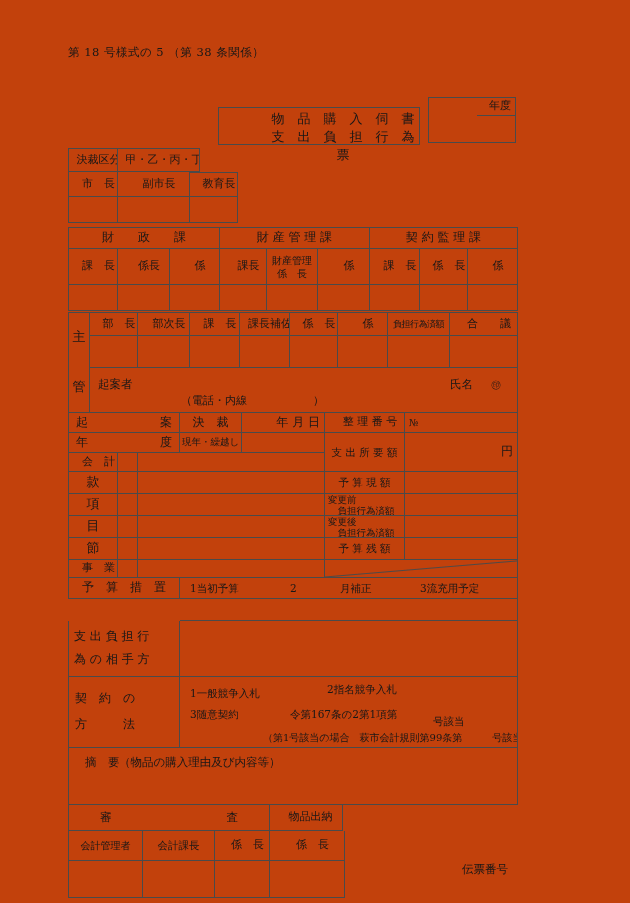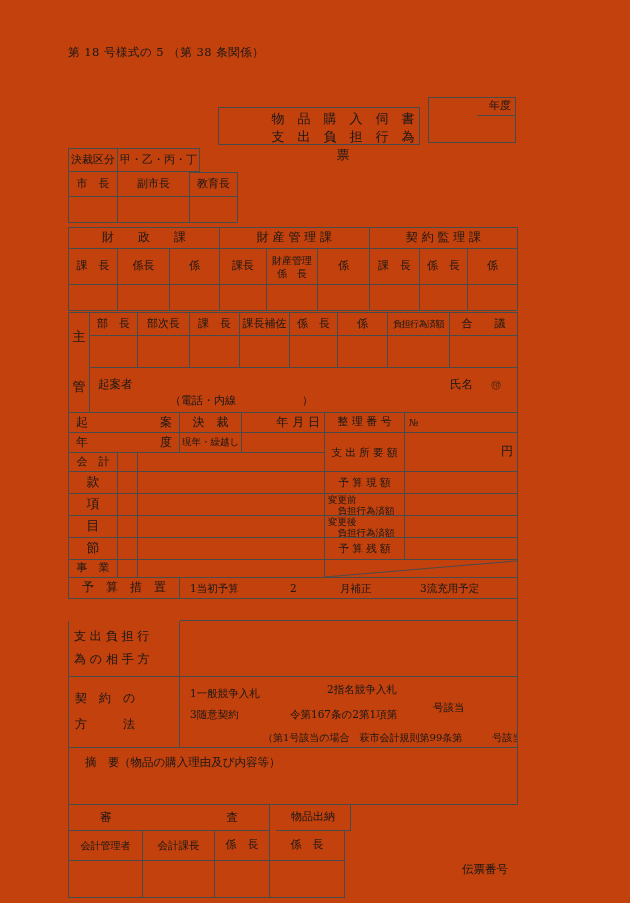--- a/index.html
+++ b/index.html
@@ -17,21 +17,21 @@
   .bt { border-top:1px solid var(--ln); }
   .bl { border-left:1px solid var(--ln); }
   .box { position:absolute; box-sizing:border-box; border:1px solid var(--ln);padding-left:48px; }
   .txt { position:absolute; font-size:12px; white-space:nowrap; color:var(--tx); }
   .left  { justify-content:flex-start; }
   .right { justify-content:flex-end; }
   .col   { flex-direction:column; }
   .pre   { white-space:pre-line; text-align:center; line-height:13px; }
   .preL  { white-space:pre-line; text-align:left; line-height:11px; justify-content:flex-start; padding-left:3px; }
   .fs9  { font-size:9px; }  .fs95 { font-size:9.5px; } .fs10 { font-size:10px; }
-  .fs105{ font-size:10.5px;} .fs11 { font-size:11px; }  .fs115{ font-size:11.5px; }
+  .fs105{ font-size:10.5px;} .fs11 { font-size:11px;padding-left:11px; }  .fs115{ font-size:11.5px; }
   .fs13 { font-size:13px; }
   .pad4 { padding:0 4px; }
   .rel span.abs { position:absolute; }
   svg.diag { position:absolute; left:0; top:0; width:100%; height:100%; }
 </style>
 </head>
 <body>
 
 <div id="page">
 
@@ -179,31 +179,31 @@
 
   <div class="cell bl col" style="left:68px; top:677px; width:112px; height:71px; justify-content:center; gap:12px; align-items:flex-start; padding-left:6px;">
     <span>契　約　の</span>
     <span>方　　　法</span>
   </div>
   <div class="cell rel" style="left:180px; top:677px; width:338px; height:71px;">
     <span class="abs fs105" style="left:10px;  top:10px;">1一般競争入札</span>
     <span class="abs fs105" style="left:147px; top:6px;">2指名競争入札</span>
     <span class="abs fs105" style="left:10px;  top:31px;">3随意契約</span>
     <span class="abs fs105" style="left:110px; top:31px;">令第167条の2第1項第</span>
-    <span class="abs fs105" style="left:253px; top:24px;">号該当</span>
+    <span class="abs fs105" style="left:253px; top:38px;">号該当</span>
     <span class="abs fs10" style="left:83px;  top:55px;">（第1号該当の場合　萩市会計規則第99条第　　　号該当）</span>
   </div>
 
   <div class="cell bl fs115" style="left:68px; top:805px; width:202px; height:26px;">審　　　　　　　　　　査</div>
 
   <div class="cell bl rel" style="left:68px; top:748px; width:450px; height:57px;">
     <span class="abs fs115" style="left:16px; top:8px;">摘　要</span>
     <span class="abs fs115" style="left:50px; top:8px;">（物品の購入理由及び内容等）</span>
   </div>
-  <div class="cell fs11" style="left:276px; top:805px; width:75px; height:26px;">物品出納</div>
+  <div class="cell fs11" style="left:268px; top:805px; width:75px; height:26px;">物品出納</div>
   <div class="cell bl fs10" style="left:68px;  top:831px; width:75px; height:30px;">会計管理者</div>
   <div class="cell fs105" style="left:143px; top:831px; width:72px; height:30px;">会計課長</div>
   <div class="cell fs11" style="left:215px; top:831px; width:55px; height:30px;">係　長</div>
   <div class="cell fs11" style="left:270px; top:831px; width:75px; height:30px;">係　長</div>
   <div class="cell bl" style="left:68px;  top:861px; width:75px; height:37px;"></div>
   <div class="cell" style="left:143px; top:861px; width:72px; height:37px;"></div>
   <div class="cell" style="left:215px; top:861px; width:55px; height:37px;"></div>
   <div class="cell" style="left:270px; top:861px; width:75px; height:37px;"></div>
 
   <div class="txt fs115" style="left:462px; top:862px;">伝票番号</div>

